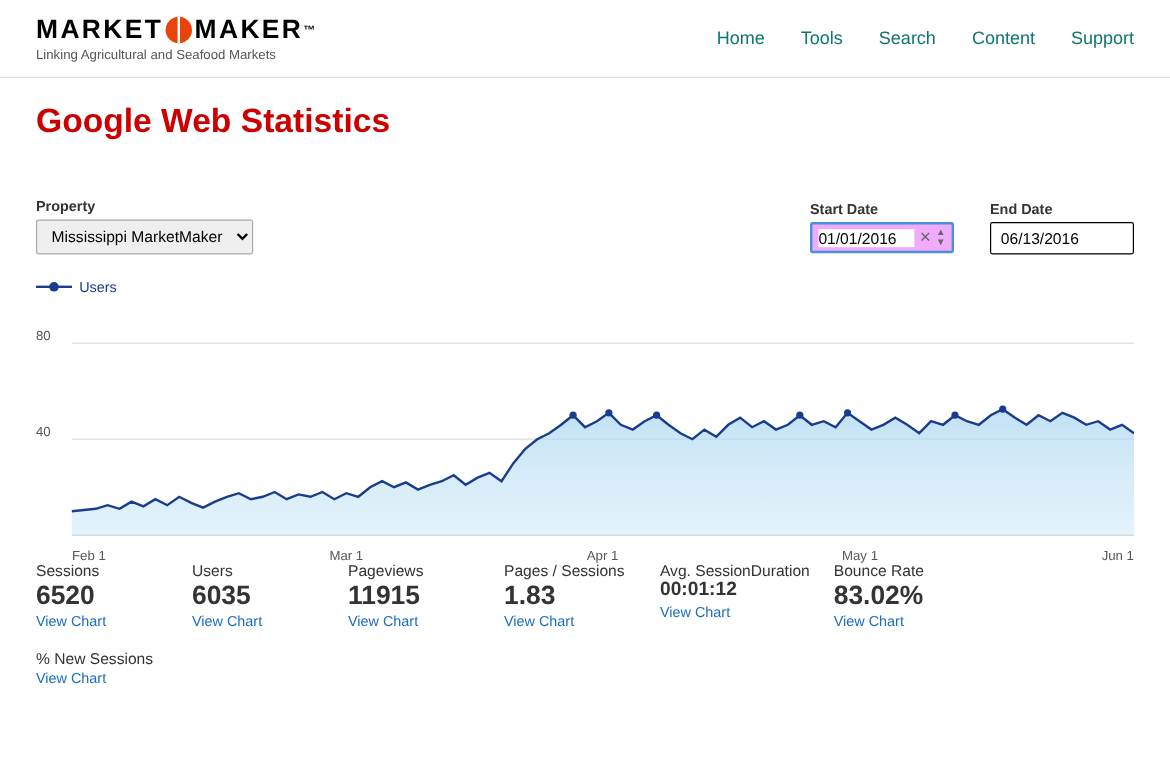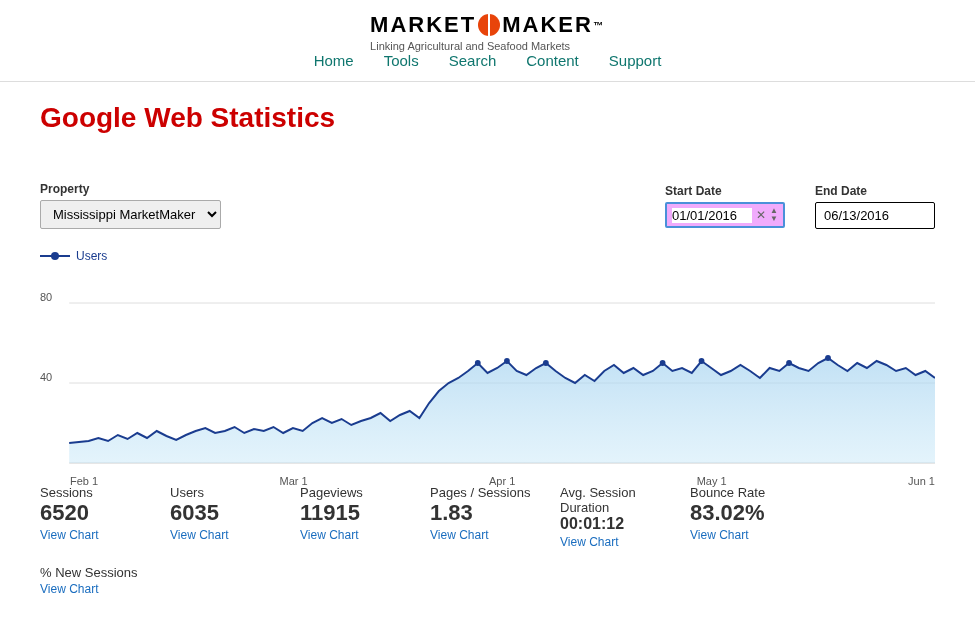--- a/index.html
+++ b/index.html
@@ -5,21 +5,20 @@
     * { margin: 0; padding: 0; box-sizing: border-box; }
     body { font-family: Arial, sans-serif; background: #fff; color: #333; font-size: 14px; }
 
     
     .top-nav {
       display: flex;
       align-items: center;
       justify-content: space-between;
       padding: 12px 30px;
       border-bottom: 1px solid #ddd;
-      flex-direction: column;
     }
     .logo-area { display: flex; flex-direction: column; }
     .logo-text {
       font-size: 22px;
       font-weight: bold;
       letter-spacing: 2px;
       color: #000;
       display: flex;
       align-items: center;
     }
@@ -43,21 +42,21 @@
     .logo-tm { font-size: 10px; vertical-align: super; }
     .logo-tagline { font-size: 11px; color: #555; margin-top: 2px; }
     .nav-links { display: flex; gap: 30px; }
     .nav-links a {
       text-decoration: none;
       color: #0f766e;
       font-size: 15px;
     }
 
     
-    .content { padding: 20px 40px; }
+    .content { padding: 20px 30px; }
 
     .page-title {
       font-size: 28px;
       font-weight: bold;
       color: #cc0000;
       margin-bottom: 20px;
     }
 
     
     .controls-row {
@@ -172,21 +171,21 @@
     .stat-block {
       min-width: 130px;
       padding-right: 20px;
       margin-bottom: 16px;
     }
     .stat-label { font-size: 13px; color: #333; }
     .stat-value { font-size: 22px; font-weight: bold; color: #333; }
     .stat-value.avg { font-size: 16px; }
     .view-chart-link { font-size: 12px; color: #1a6dbf; text-decoration: none; cursor: pointer; }
 
-    .stat-label-wrap { display: flex; flex-direction: column; }
+    .stat-label-wrap { display: flex; flex-direction: row; }
 
     
     .bottom-stats {
       display: flex;
       gap: 0;
       flex-wrap: wrap;
     }
   </style>
 </head>
 <body>

